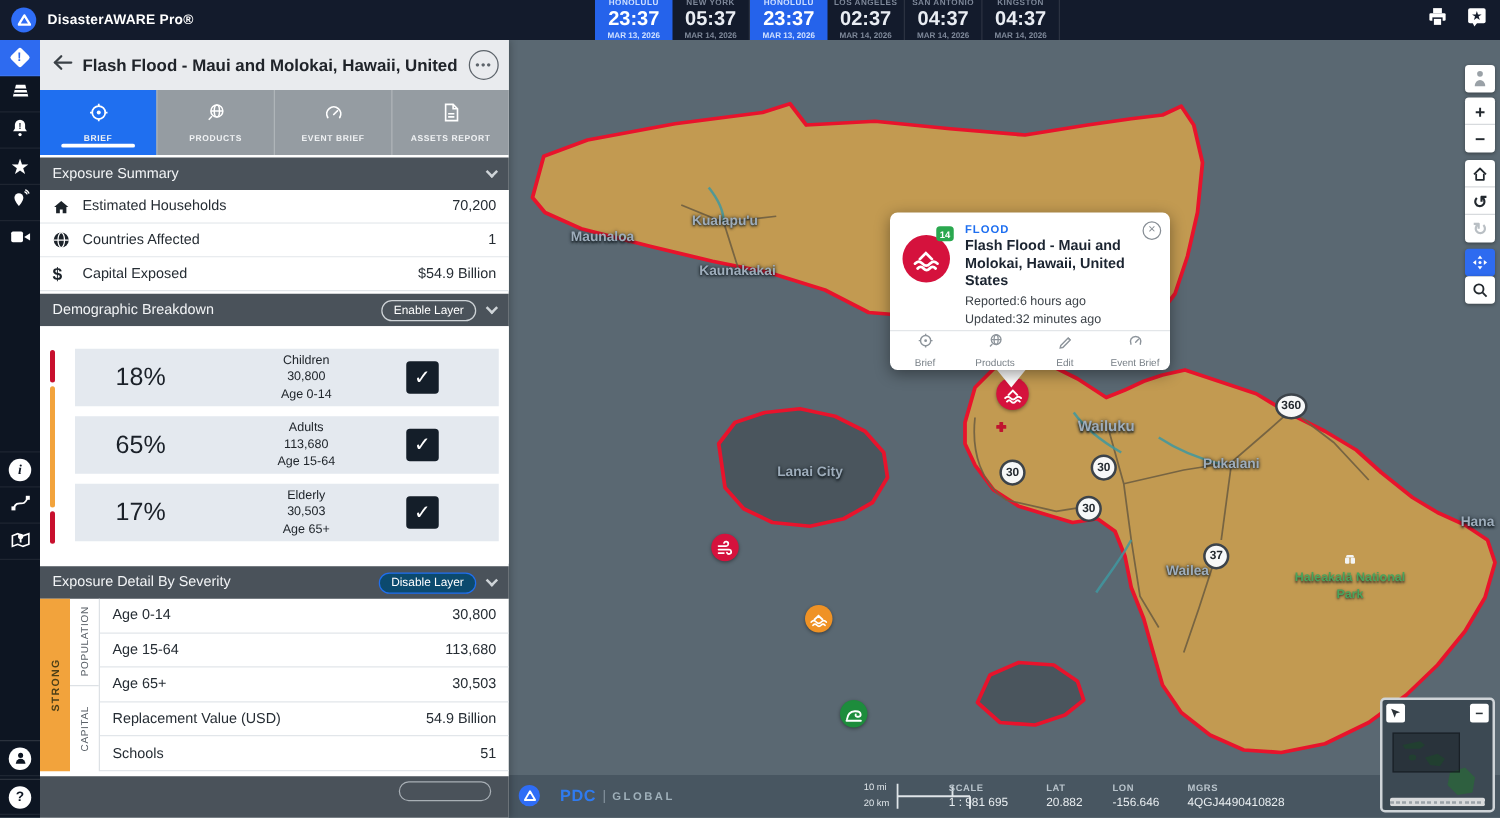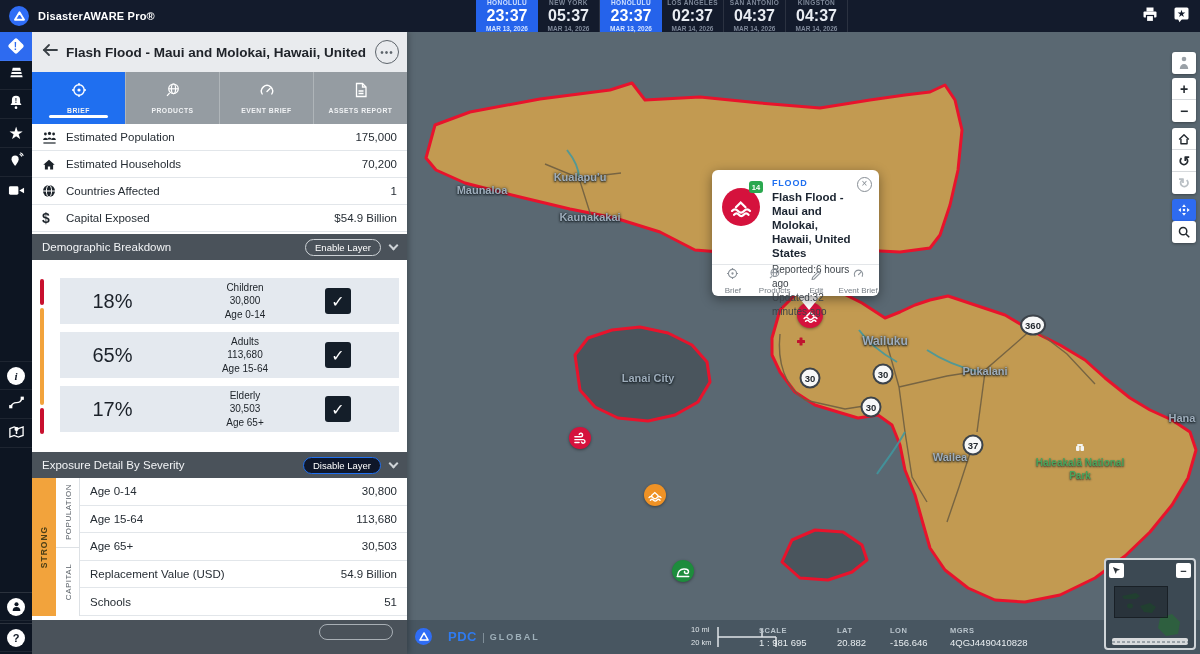--- a/index.html
+++ b/index.html
@@ -33,21 +33,21 @@
   .p-tabs { height:52px; background:#959ca2; display:flex; flex:0 0 auto; }
   .tab { flex:1; display:flex; flex-direction:column; align-items:center; justify-content:center; gap:5px; position:relative; border-left:1px solid rgba(255,255,255,.25); }
   .tab:first-child { border-left:none; }
   .tab .tlbl { font-size:6.8px; font-weight:bold; letter-spacing:.5px; color:#f0f2f4; }
   .tab.active { background:#1f6ff0; }
   .tab.active::after { content:""; position:absolute; bottom:6px; left:17px; right:17px; height:3px; background:#fff; border-radius:2px; }
   .sec-h { height:26px; background:#4a525a; color:#f2f4f6; font-size:11.5px; display:flex; align-items:center; padding:0 10px; margin-top:2px; flex:0 0 auto; }
   .chev { width:7px; height:7px; border:solid #cfd4d8; border-width:0 2px 2px 0; transform:rotate(45deg); margin-left:auto; margin-bottom:3px; }
   .chev.after-btn { margin-left:9px; }
   .pill { border:1px solid #cdd2d6; border-radius:10px; padding:2px 9px; font-size:9.5px; color:#fff; margin-left:auto; white-space:nowrap; }
-  .pill.blue { background:#0f172a; border-color:#1f6ff0; }
+  .pill.blue { background:#0c4a6e; border-color:#1f6ff0; }
   .es-row { height:27px; background:#fff; border-bottom:1px solid #e2e6ea; display:flex; align-items:center; padding:0 10px; font-size:11.5px; color:#262d34; flex:0 0 auto; }
   .es-icon { width:24px; display:flex; align-items:center; }
   .es-val { margin-left:auto; }
   .demo-body { height:190px; background:#fff; position:relative; flex:0 0 auto; }
   .sev-strip { position:absolute; left:8px; width:4px; border-radius:2px; }
   .demo-card { position:absolute; left:28px; right:8px; height:46px; background:#e4e9ef; display:flex; align-items:center; }
   .pct { width:105px; text-align:center; font-size:20px; color:#1b2129; }
   .dmid { flex:1; text-align:center; font-size:10px; color:#20262c; line-height:1.35; }
   .dchk { width:26px; height:26px; background:#141e29; border-radius:3px; color:#fff; display:flex; align-items:center; justify-content:center; font-size:16px; margin-right:48px; }
   .sev-table { height:138px; display:flex; flex:0 0 auto; }
@@ -65,21 +65,21 @@
   
   .map { position:absolute; left:407px; top:32px; width:793px; height:622px; background:#5a6872; overflow:hidden; z-index:1; }
   .map-label { position:absolute; transform:translate(-50%,-50%); font-size:11px; font-weight:bold; color:#9eadbb; text-shadow:0 1px 2px rgba(18,26,32,.95), 0 0 3px rgba(18,26,32,.8); white-space:nowrap; }
   .map-label.big { font-size:12px; }
   .park-label { position:absolute; transform:translate(-50%,0); width:90px; text-align:center; font-size:10px; font-weight:bold; color:#49a45c; text-shadow:0 1px 2px rgba(18,26,32,.9); line-height:1.25; }
   .shield { position:absolute; transform:translate(-50%,-50%); min-width:21px; height:21px; padding:0 3px; background:#f7f8f8; border:2px solid #3c434a; border-radius:50%; color:#23292f; font-size:9.5px; font-weight:bold; display:flex; align-items:center; justify-content:center; }
   .marker { position:absolute; border-radius:50%; display:flex; align-items:center; justify-content:center; box-shadow:0 1px 3px rgba(0,0,0,.4); }
   .marker.main { width:26px; height:26px; background:#d5123d; }
   .marker.small { width:22px; height:22px; }
   
-  .popup { position:absolute; left:305px; top:138px; width:167px; height:126px; background:#fff; border-radius:6px; box-shadow:0 3px 12px rgba(0,0,0,.4); z-index:12; }
+  .popup { position:absolute; left:305px; top:138px; width:224px; height:126px; background:#fff; border-radius:6px; box-shadow:0 3px 12px rgba(0,0,0,.4); z-index:12; }
   .popup-tail { position:absolute; left:389px; top:262px; width:0; height:0; border-left:13px solid transparent; border-right:13px solid transparent; border-top:16px solid #fff; z-index:11; }
   .pp-icon { position:absolute; left:10px; top:18px; width:38px; height:38px; border-radius:50%; background:#d5123d; display:flex; align-items:center; justify-content:center; }
   .pp-badge { position:absolute; left:37px; top:11px; min-width:14px; height:12px; padding:0 2px; background:#2aa84f; border-radius:3px; color:#fff; font-size:7.5px; font-weight:bold; display:flex; align-items:center; justify-content:center; }
   .pp-text { position:absolute; left:60px; top:8px; right:24px; }
   .pp-cat { font-size:9px; font-weight:bold; color:#1f6ff0; letter-spacing:.8px; }
   .pp-title { font-size:11.5px; font-weight:bold; color:#1b2430; line-height:14px; margin-top:2px; }
   .pp-meta { font-size:10px; color:#3c4248; line-height:14px; margin-top:3px; }
   .pp-close { position:absolute; right:7px; top:7px; width:15px; height:15px; border:1.2px solid #878e95; border-radius:50%; color:#878e95; font-size:10px; line-height:12px; text-align:center; }
   .pp-actions { position:absolute; left:0; right:0; bottom:0; height:32px; border-top:1px solid #e3e6e9; display:flex; }
   .pp-act { flex:1; display:flex; flex-direction:column; align-items:center; justify-content:center; gap:2px; }
@@ -542,34 +542,23 @@
         <svg width="14" height="16" viewBox="0 0 14 16" fill="none" stroke="#fff" stroke-width="1.3">
             <path d="M2.5,1.5 h6 l3.5,3.5 v9.5 h-9.5 z"></path>
             <path d="M8.5,1.5 v3.5 h3.5"></path>
             <path d="M4.5,9 h5 M4.5,11.5 h5"></path>
           </svg>
       </span>
       <span class="tlbl">ASSETS REPORT</span>
     </div>
   </div>
 
-  <div class="es-row">
-    <span class="es-icon">
-      <svg width="15" height="13" viewBox="0 0 15 13" fill="#1c232a">
-          <circle cx="3.4" cy="3" r="1.4"></circle>
-          <circle cx="7.5" cy="2.4" r="1.6"></circle>
-          <circle cx="11.6" cy="3" r="1.4"></circle>
-          <path d="M1,9 a2.5,3 0 0 1 4.8,0 z"></path>
-          <path d="M5,8.4 a2.7,3.2 0 0 1 5,0 z"></path>
-          <path d="M9.2,9 a2.5,3 0 0 1 4.8,0 z"></path>
-          <path d="M1.4,12 h12.2" stroke="#1c232a" stroke-width="1.2"></path>
-        </svg>
-    </span>
-    <span>Estimated Population</span>
-    <span class="es-val">175,000</span>
+  <div class="sec-h">
+    <span>Exposure Summary</span>
+    <span class="chev"></span>
   </div>
   <div class="es-row">
     <span class="es-icon">
       <svg width="14" height="13" viewBox="0 0 16 14" fill="#1c232a">
           <path d="M1.5,7.2 L8,1.6 l6.5,5.6 h-1.8 v5.6 h-3.4 v-3.4 h-2.6 v3.4 H3.3 V7.2 z"></path>
         </svg>
     </span>
     <span>Estimated Households</span>
     <span class="es-val">70,200</span>
   </div>

